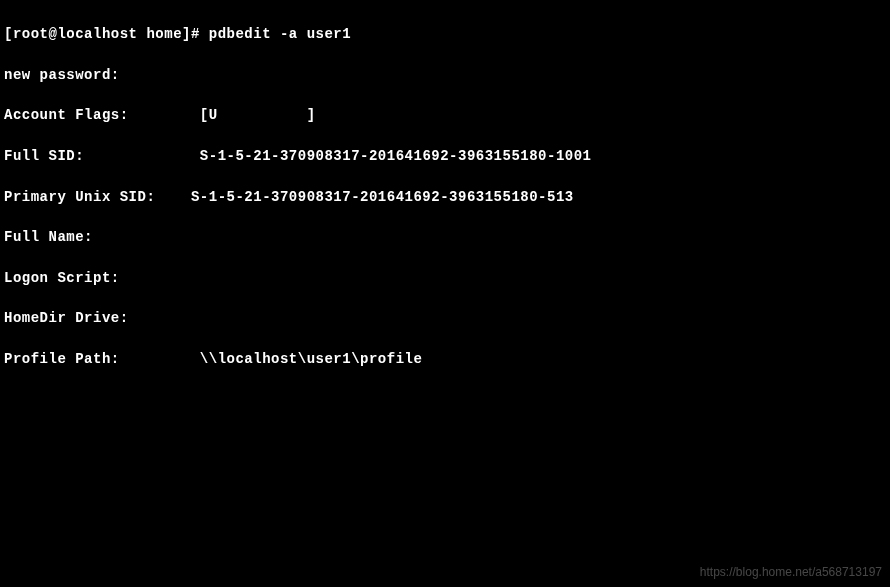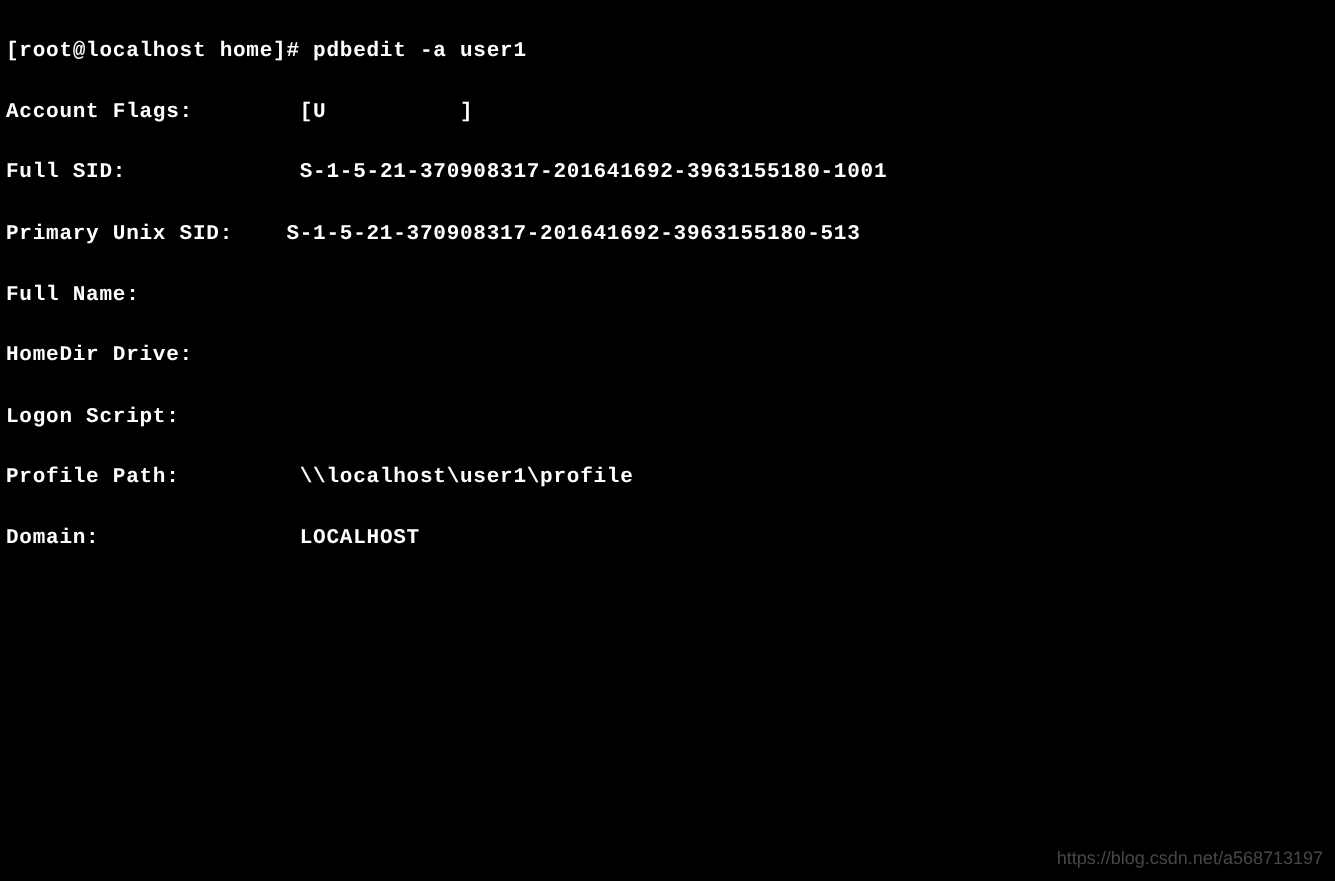--- a/index.html
+++ b/index.html
@@ -43,36 +43,36 @@
     }
     .line {
       display: block;
     }
   </style>
 </head>
 <body>
 
 <div class="terminal">
 <span class="line"><span class="prompt">[root@localhost home]# </span><span class="command">pdbedit -a user1</span></span>
+<span class="line">new password:</span>
 <span class="line"><span>Account Flags:        </span><span>[U          ]</span></span>
 <span class="line"><span>Full SID:             </span><span>S-1-5-21-370908317-201641692-3963155180-1001</span></span>
 <span class="line"><span>Primary Unix SID:    </span><span>S-1-5-21-370908317-201641692-3963155180-513</span></span>
 <span class="line">Full Name:</span>
+<span class="line">Logon Script:</span>
 <span class="line">HomeDir Drive:</span>
-<span class="line">Logon Script:</span>
 <span class="line"><span>Profile Path:         </span><span>\\localhost\user1\profile</span></span>
-<span class="line"><span>Domain:               </span><span>LOCALHOST</span></span>
 
 
 
 
 
 
 
 
 
 
 
 
 
 </div>
 
-<div class="watermark">https://blog.csdn.net/a568713197</div>
+<div class="watermark">https://blog.home.net/a568713197</div>
 
 </body></html>

